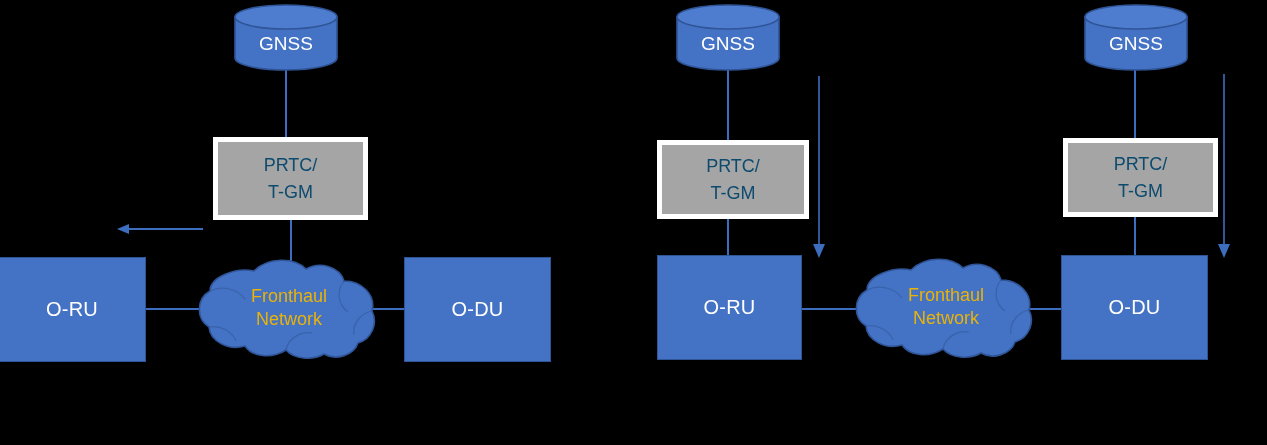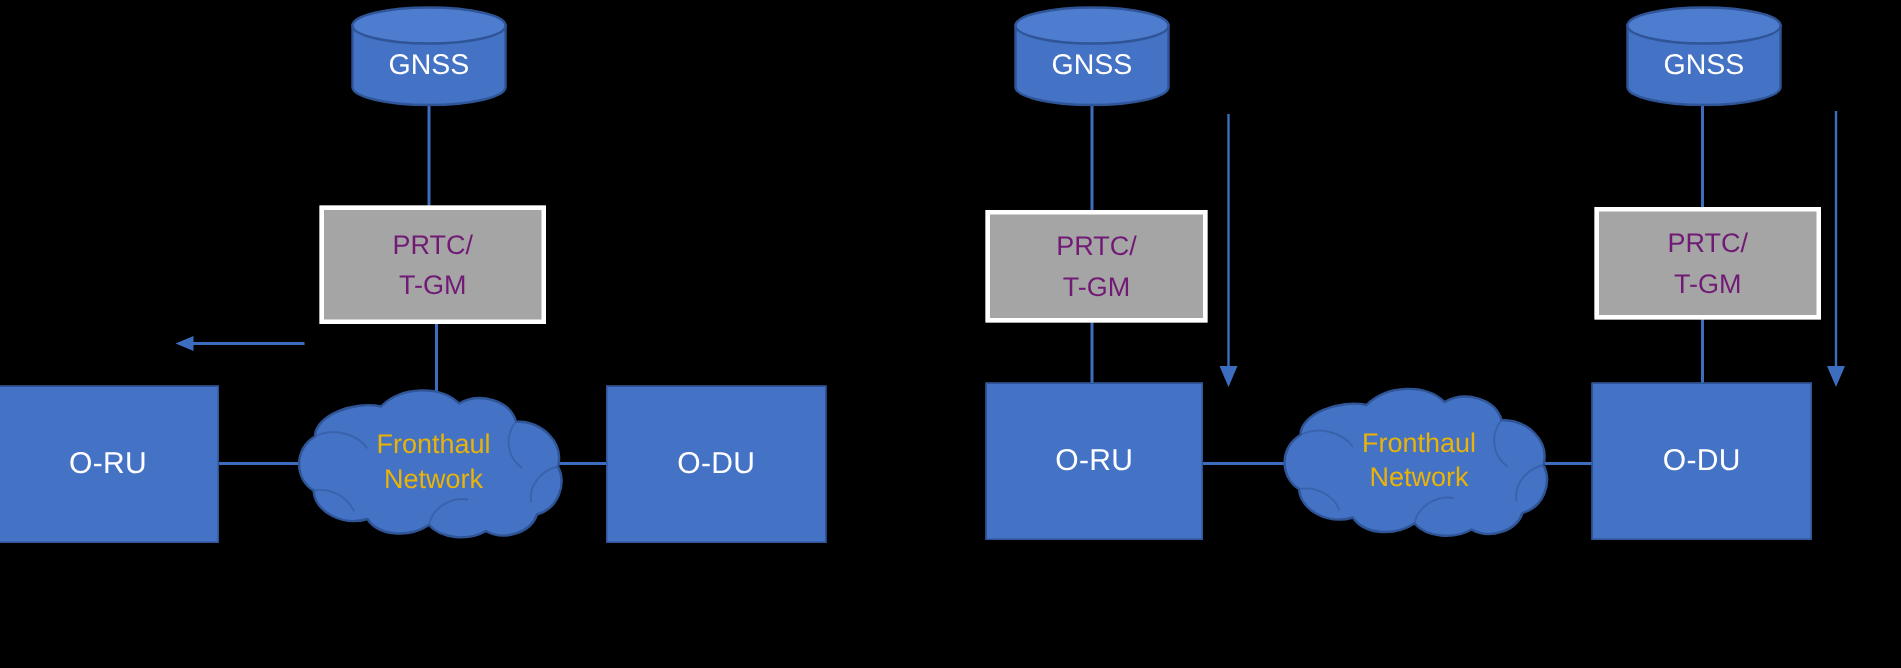--- a/index.html
+++ b/index.html
@@ -17,22 +17,22 @@
     background:#4472C4;
     border:1px solid #2F5597;
     color:#FFFFFF;
     display:flex;align-items:center;justify-content:center;
     font-size:20px;
     letter-spacing:.2px;
   }
   
   .grect{
     background:#A5A5A5;
-    border:3px solid #ffffff;
-    color:#701a75;
+    border:5px solid #ffffff;
+    color:#0c4a6e;
     display:flex;flex-direction:column;
     align-items:center;justify-content:center;
     font-size:18px;
     line-height:1.45;
   }
   .grect span{display:block;}
 
   
   .cyl{}
   .cyl svg{display:block;}

